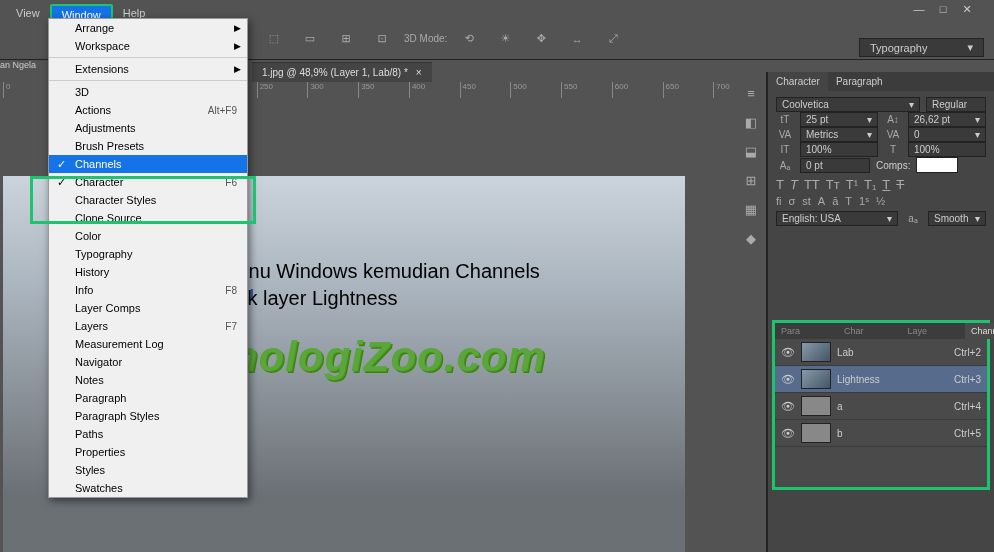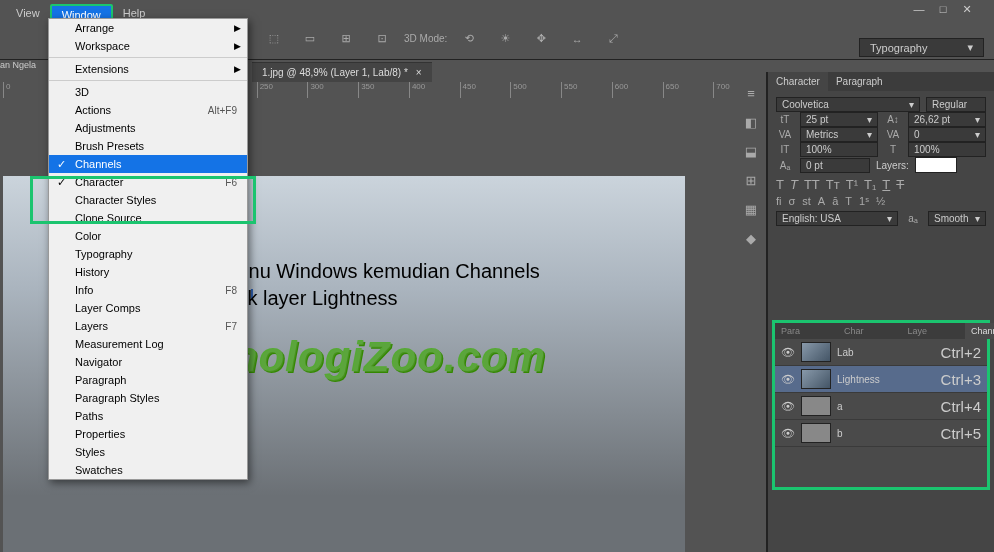--- a/index.html
+++ b/index.html
@@ -52,21 +52,21 @@
 
 .channels-panel { position: absolute; top: 320px; right: 4px; width: 218px; border: 3px solid #1bc46f; background: #4a4a4a; padding-bottom: 40px; }
 .ch-tabs { display: flex; background: #3c3c3c; font-size: 9px; gap: 32px; }
 .ch-tabs span { padding: 3px 6px; color: #888; }
 .ch-tabs span.act { background: #4a4a4a; color: #ddd; }
 .ch-row { display: flex; align-items: center; padding: 3px 6px; gap: 6px; border-bottom: 1px solid #3a3a3a; }
 .ch-row.sel { background: #576b8c; }
 .ch-row .eye { width: 14px; color: #ccc; font-size: 11px; }
 .ch-row .thumb { width: 30px; height: 20px; background: #888; border: 1px solid #222; }
 .ch-row .name { flex: 1; font-size: 10px; }
-.ch-row .sc { font-size: 15px; color: #ccc; }
+.ch-row .sc { font-size: 10px; color: #ccc; }
 
 .left-snip { position: absolute; top: 60px; left: 0; font-size: 9px; color: #ccc; }
 </style>
 </head>
 <body>
 
 <div class="titlebar">
   <span>—</span>
   <span>□</span>
   <span>✕</span>
@@ -192,20 +192,23 @@
       <span>Layers</span>
       <span class="hot">F7</span>
     </div>
     <div class="row">
       <span>Measurement Log</span>
     </div>
     <div class="row">
       <span>Navigator</span>
     </div>
     <div class="row">
+      <span>Notes</span>
+    </div>
+    <div class="row">
       <span>Paragraph</span>
     </div>
     <div class="row">
       <span>Paragraph Styles</span>
     </div>
     <div class="row">
       <span>Paths</span>
     </div>
     <div class="row">
       <span>Properties</span>
@@ -276,21 +279,21 @@
         <span class="lbl">T</span>
         <div class="fld">
             <span>100%</span>
           </div>
       </div>
       <div class="char-row">
         <span class="lbl">Aₐ</span>
         <div class="fld" style="flex:0 0 70px">
             <span>0 pt</span>
           </div>
-        <span style="font-size:10px">Layers:</span>
+        <span style="font-size:10px">Comps:</span>
         <div style="width:42px;height:16px;background:#fff;border:1px solid #222"></div>
       </div>
       <div class="char-icons">
         <span>T</span>
         <span><i>T</i></span>
         <span>TT</span>
         <span>Tᴛ</span>
         <span>T¹</span>
         <span>T₁</span>
         <span><u>T</u></span>

